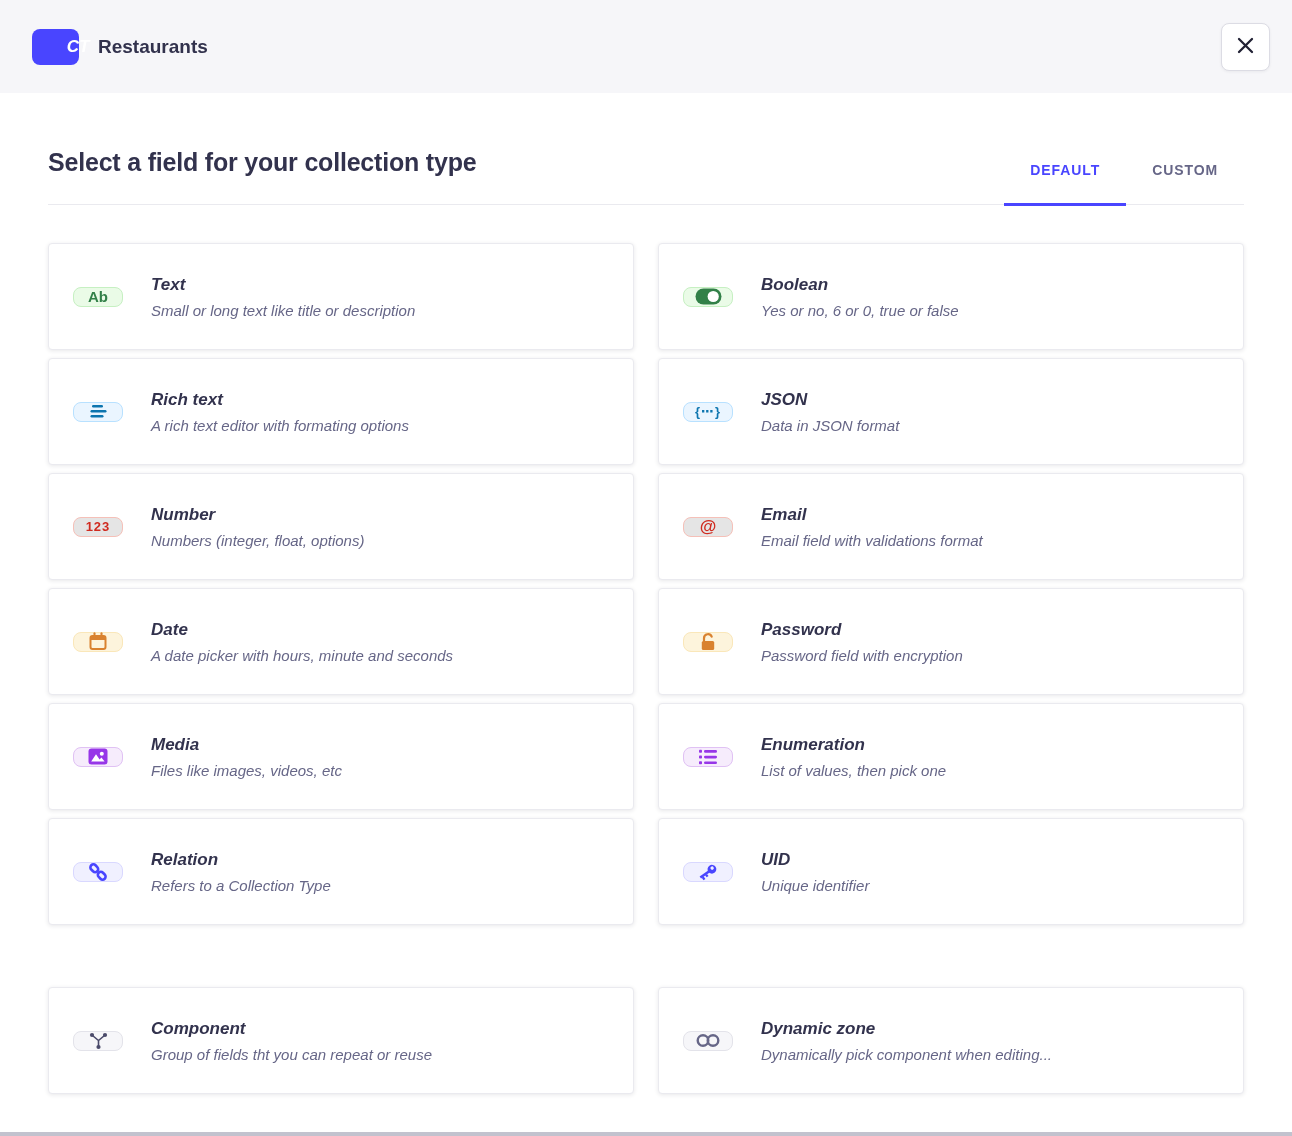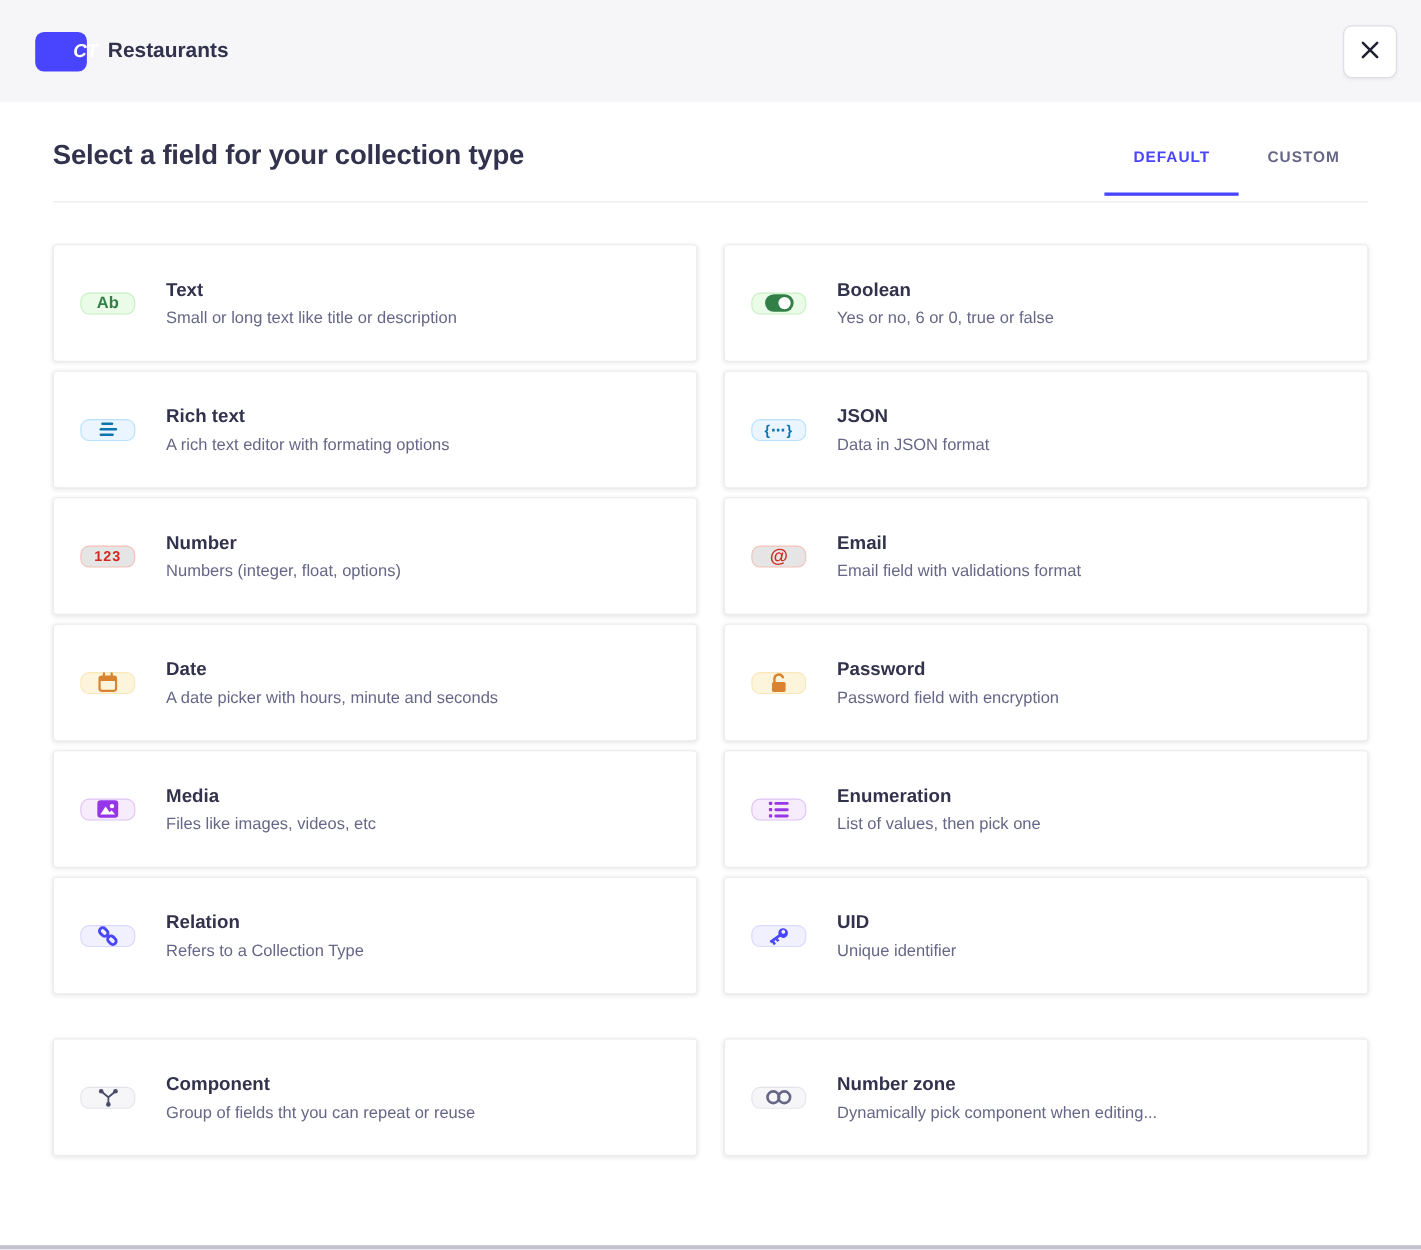--- a/index.html
+++ b/index.html
@@ -43,24 +43,24 @@
     border: 1px solid #dcdce4;
     border-radius: 8px;
     display: flex; align-items: center; justify-content: center;
     cursor: pointer;
     box-shadow: 0 1px 3px rgba(33,33,52,0.06);
   }
 
   
   .main { padding: 0 48px; }
   .title-row {
-    margin-top: 34px;
+    margin-top: 55px;
     display: flex;
     justify-content: space-between;
-    align-items: center;
+    align-items: flex-end;
     border-bottom: 1px solid #eaeaef;
   }
   .page-title {
     font-size: 25px;
     font-weight: 700;
     letter-spacing: -0.2px;
     color: #32324d;
     margin-bottom: 27px;
   }
   .tabs { display: flex; margin-bottom: -2px; }
@@ -82,21 +82,21 @@
   .cards-grid {
     margin-top: 38px;
     display: grid;
     grid-template-columns: 1fr 1fr;
     grid-template-rows: repeat(6, 107px);
     grid-auto-flow: column;
     column-gap: 24px;
     row-gap: 8px;
   }
   .cards-grid-secondary {
-    margin-top: 40px;
+    margin-top: 62px;
     display: grid;
     grid-template-columns: 1fr 1fr;
     grid-template-rows: 107px;
     column-gap: 24px;
   }
   .card {
     background: #fff;
     border: 1px solid #eaeaef;
     border-radius: 4px;
     box-shadow: 0 1px 4px rgba(33,33,52,0.10);
@@ -115,21 +115,21 @@
   .tone-green   { background: #eafbe7; border-color: #c6f0c2; color: #328048; }
   .tone-blue    { background: #eaf5ff; border-color: #b8e1ff; color: #0c75af; }
   .tone-red     { background: #e5e5e5; border-color: #f5c0b8; color: #d02b20; }
   .tone-yellow  { background: #fdf4dc; border-color: #fae7b9; color: #d9822f; }
   .tone-purple  { background: #f6ecfc; border-color: #e0c1f4; color: #9736e8; }
   .tone-indigo  { background: #f0f0ff; border-color: #d9d8ff; color: #4945ff; }
   .tone-neutral { background: #f6f6f9; border-color: #e3e3ea; color: #4a4a6a; }
   .glyph { font-weight: 700; font-size: 15px; line-height: 1; }
   .glyph-sm { font-size: 13px; letter-spacing: 1px; }
   .glyph-at { font-size: 17px; }
-  .card-text { margin-left: 28px; }
+  .card-text { margin-left: 28px; font-style: italic; }
   .card-title {
     font-size: 17px;
     font-weight: 700;
     color: #32324d;
   }
   .card-desc {
     margin-top: 7px;
     font-size: 15px;
     color: #666687;
   }
@@ -355,21 +355,21 @@
     <div class="card">
       <span class="icon-box tone-neutral">
         <svg width="26" height="17" viewBox="0 0 26 17">
             <g fill="none" stroke="#666687" stroke-width="2.4">
               <circle cx="8" cy="8.5" r="5.3"></circle>
               <circle cx="18" cy="8.5" r="5.3"></circle>
             </g>
           </svg>
       </span>
       <div class="card-text">
-        <div class="card-title">Number zone</div>
+        <div class="card-title">Dynamic zone</div>
         <div class="card-desc">Dynamically pick component when editing...</div>
       </div>
     </div>
 
   </div>
 
 </div>
 
 <div class="footer-edge"></div>
 

